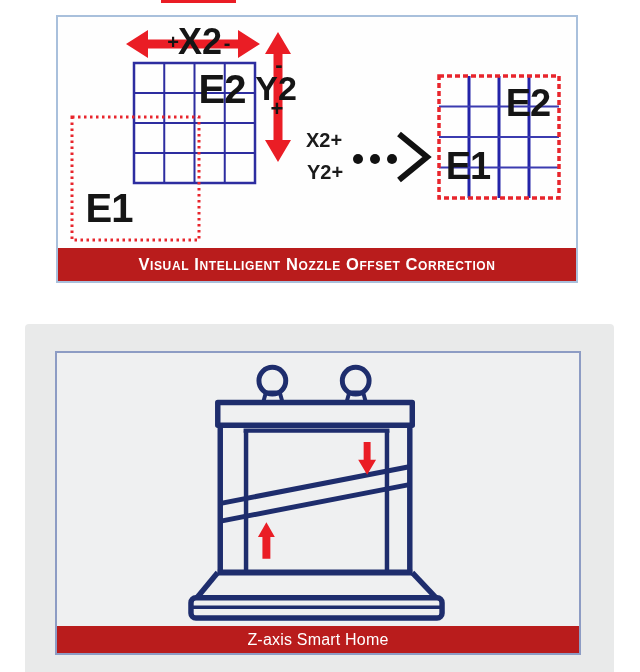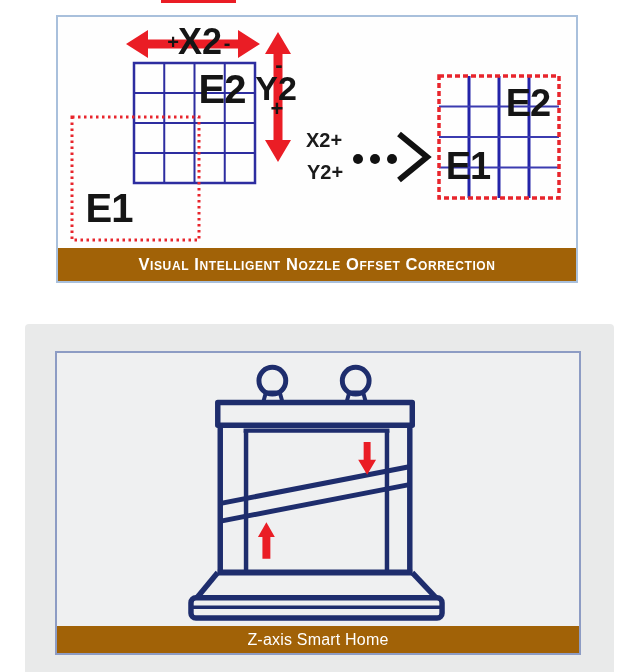--- a/index.html
+++ b/index.html
@@ -11,21 +11,21 @@
   .red-strip{position:absolute;left:161px;top:0;width:75px;height:3px;background:#ea1d25;}
 
   
   .top-card{
     position:absolute;left:56px;top:15px;width:522px;height:268px;
     box-sizing:border-box;border:2px solid #a9c0dc;background:#fefefe;
   }
   .top-card svg{position:absolute;left:0;top:0;display:block;}
   .caption-bar{
     position:absolute;left:0;bottom:0;width:100%;
-    background:#a16207;color:#ffffff;
+    background:#b91c1c;color:#ffffff;
     display:flex;align-items:center;justify-content:center;
   }
   .caption-bar.top{height:33px;}
   .caption-bar.top span{
     font-variant:small-caps;font-weight:700;font-size:16.5px;letter-spacing:.6px;
   }
 
   
   .bottom-card{
     position:absolute;left:25px;top:324px;width:589px;height:360px;

